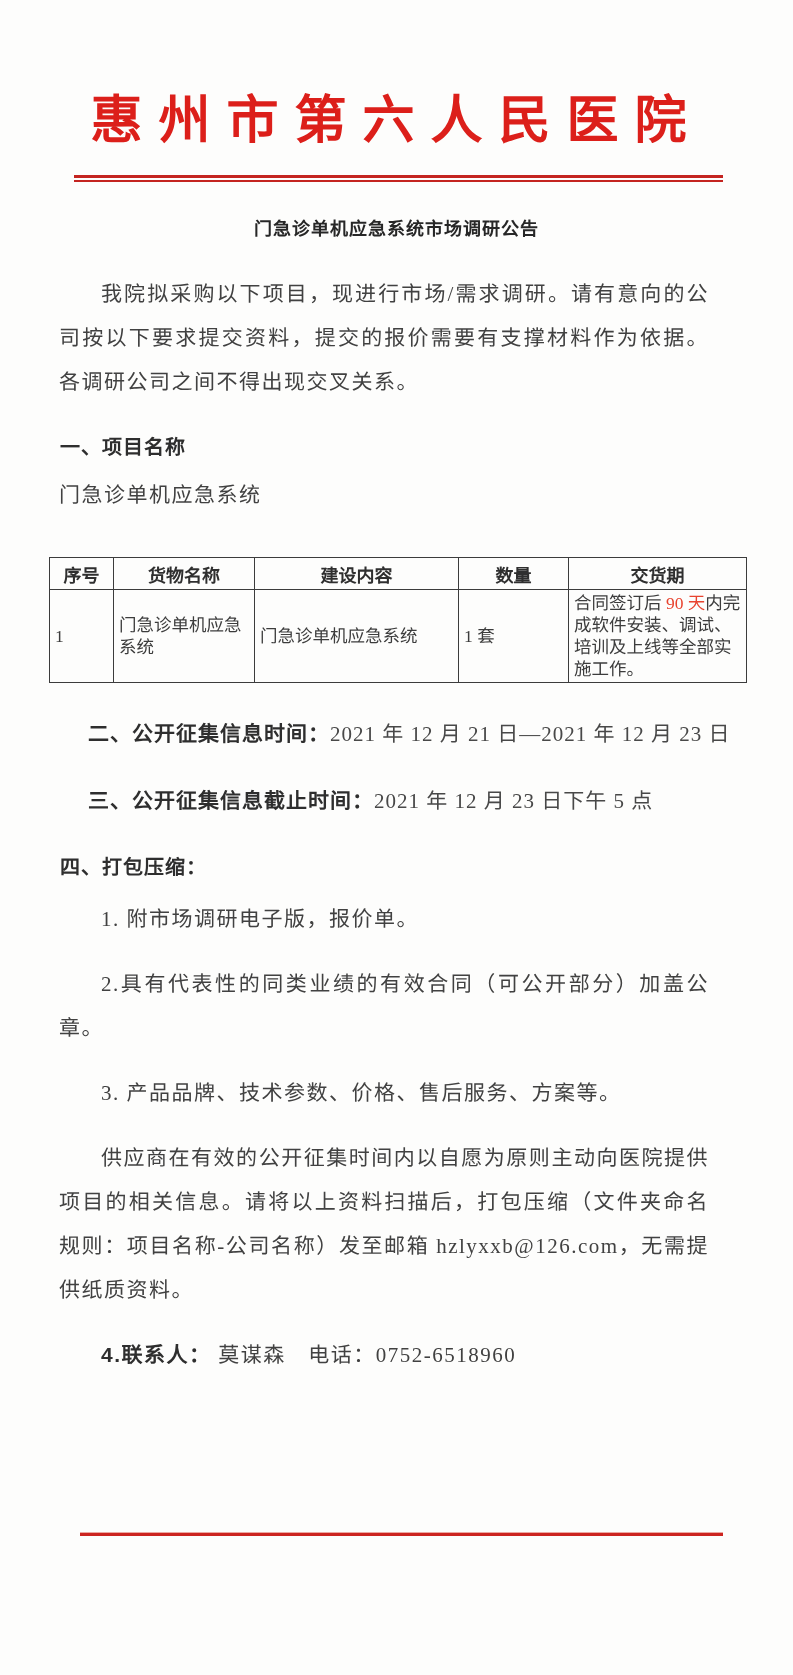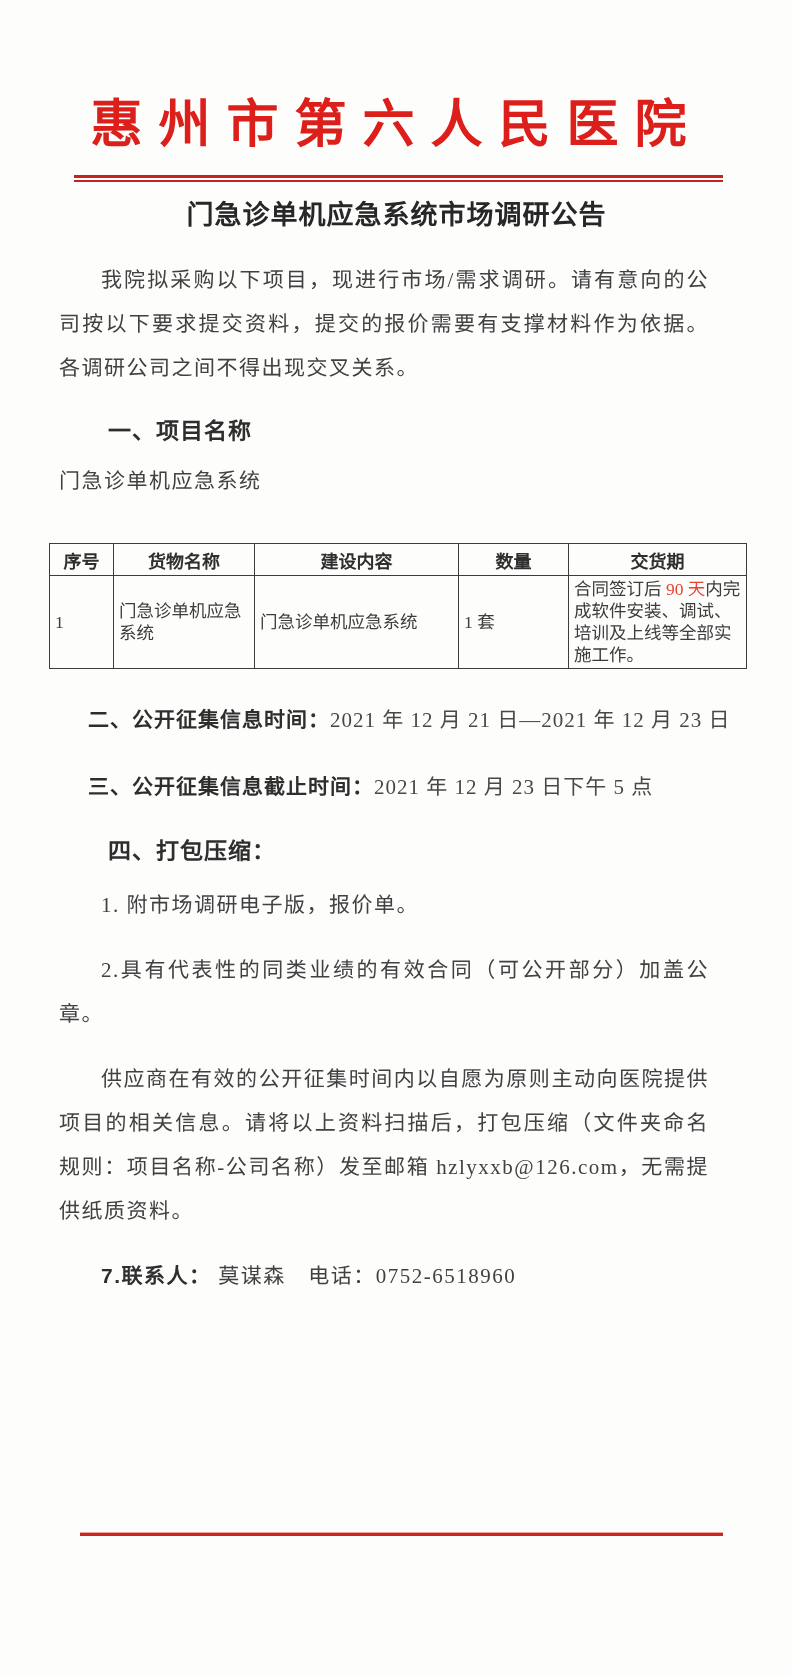--- a/index.html
+++ b/index.html
@@ -15,35 +15,35 @@
   }
 
   
   .letterhead { margin-top: 88px; text-align: center; }
   .hospital-name {
     font-size: 52px;
     line-height: 73px;
     font-weight: bold;
     color: #dc1f1a;
     letter-spacing: 16px;
-    font-family: Liberation Serif, serif;
+    font-family: Liberation Mono, monospace;
     white-space: nowrap;
   }
   .rule-double {
     margin: 14px 70px 0 74px;
     height: 2px;
     border-top: 3px solid #c42420;
     border-bottom: 2px solid #c42420;
   }
 
   
   .doc-title {
-    margin-top: 14px;
+    margin-top: 28px;
     text-align: center;
-    font-size: 27px;
+    font-size: 18px;
     line-height: 38px;
     font-weight: bold;
     color: #272727;
     font-family: "Liberation Sans", "DejaVu Sans", sans-serif;
     letter-spacing: 1px;
   }
 
   
   .body-text {
     margin-left: 59px;
@@ -51,26 +51,26 @@
     font-size: 21px;
     line-height: 44px;
     letter-spacing: 1.5px;
     text-align: justify;
     color: #414141;
   }
   .indent { text-indent: 2em; }
   .intro { margin-top: 24px; }
 
   .sec-heading {
-    margin: 10px 84px 0 108px;
-    font-size: 23px;
+    margin: 10px 84px 0 60px;
+    font-size: 20px;
     line-height: 44px;
     font-weight: bold;
     color: #2e2e2e;
-    font-family: Liberation Mono, monospace;
+    font-family: Liberation Sans, sans-serif;
     letter-spacing: 1px;
   }
   .project-name { margin-top: 4px; }
 
   .sec-line {
     margin-left: 88px;
     margin-right: 44px;
     font-size: 21px;
     line-height: 45px;
     letter-spacing: 1px;
@@ -178,20 +178,21 @@
   </table>
 
   <p class="sec-line mt-table-after"><span class="lbl">二、公开征集信息时间：</span><span class="val">2021 年 12 月 21 日—2021 年 12 月 23 日</span></p>
 
   <p class="sec-line mt-tiny"><span class="lbl">三、公开征集信息截止时间：</span><span class="val">2021 年 12 月 23 日下午 5 点</span></p>
 
   <div class="sec-heading mt-tiny">四、打包压缩：</div>
 
   <p class="body-text indent list-item">1. 附市场调研电子版，报价单。</p>
   <p class="body-text indent list-item">2.具有代表性的同类业绩的有效合同（可公开部分）加盖公章。</p>
+  <p class="body-text indent list-item">3. 产品品牌、技术参数、价格、售后服务、方案等。</p>
 
   <p class="body-text indent para">供应商在有效的公开征集时间内以自愿为原则主动向医院提供项目的相关信息。请将以上资料扫描后，打包压缩（文件夹命名规则：项目名称-公司名称）发至邮箱 hzlyxxb@126.com，无需提供纸质资料。</p>
 
-  <p class="body-text indent contact-line"><span class="lbl">7.联系人：</span> <span>莫谋森　电话：0752-6518960</span></p>
+  <p class="body-text indent contact-line"><span class="lbl">4.联系人：</span> <span>莫谋森　电话：0752-6518960</span></p>
 
   <div class="rule-bottom"></div>
 
 </div>
 
 </body></html>

